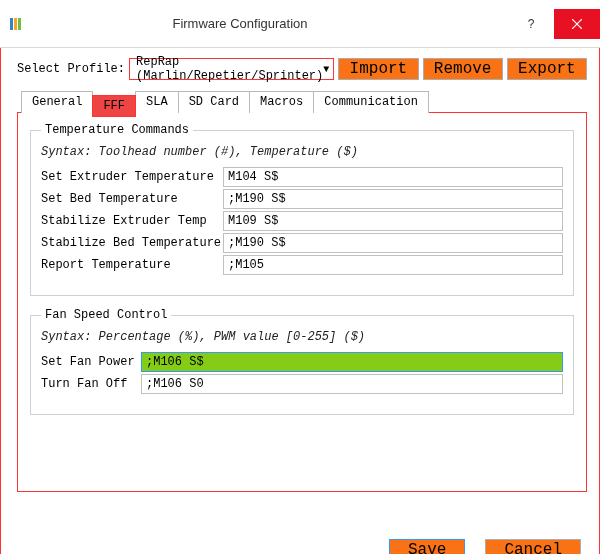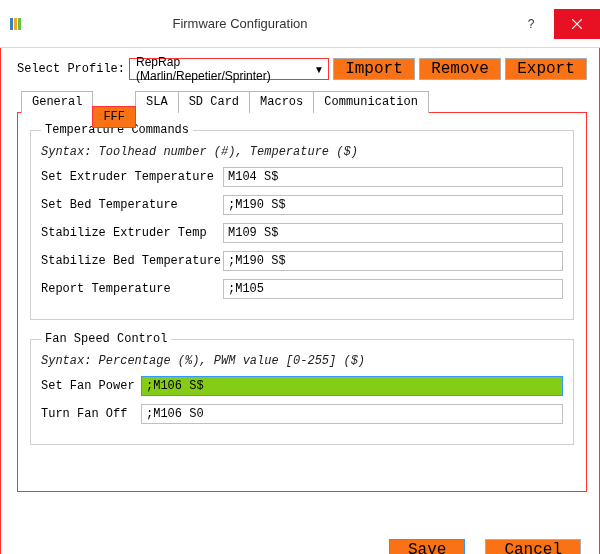--- a/index.html
+++ b/index.html
@@ -57,21 +57,21 @@
     font-size: 12px;
     white-space: nowrap;
   }
   .profile-select {
     display: flex;
     align-items: center;
     border: 1.5px solid #ff3333;
     height: 22px;
     padding: 0 4px 0 6px;
     width: 220px;
-    font-family: Liberation Sans, sans-serif;
+    font-family: Liberation Mono, monospace;
     font-size: 12px;
     cursor: pointer;
   }
   .profile-select .arrow { margin-left: auto; font-size: 10px; }
   .btn {
     height: 22px;
     border: 1px solid #adadad;
     background: #f97316;
     padding: 0 14px;
     font-family: "Courier New", monospace;
@@ -93,23 +93,23 @@
     padding: 3px 10px;
     font-family: "Courier New", monospace;
     font-size: 12px;
     margin-right: -1px;
     cursor: pointer;
     position: relative;
     top: 1px;
   }
   .tab.active {
     border: 1.5px solid #ff3333;
-    background: #f97316;
+    background: #ef4444;
     z-index: 2;
-    top: 16px;
+    top: 5px;
   }
   .panel {
     border: 1.5px solid #ff3333;
     padding: 10px 12px 50px 12px;
     height: 380px;
   }
   fieldset {
     border: 1px solid #d0d0d0;
     margin: 0 0 12px 0;
     padding: 8px 10px 12px 10px;
@@ -122,21 +122,21 @@
   .syntax {
     font-family: "Courier New", monospace;
     font-style: italic;
     font-size: 12px;
     margin-bottom: 8px;
     color: #222;
   }
   .form-row {
     display: flex;
     align-items: center;
-    margin-bottom: 8px;
+    margin-bottom: 2px;
   }
   .form-row:last-child { margin-bottom: 8px; }
   .form-row .flabel {
     font-family: "Courier New", monospace;
     font-size: 12px;
     width: 182px;
     flex-shrink: 0;
   }
   .fan .form-row .flabel { width: 100px; }
   .finput {

